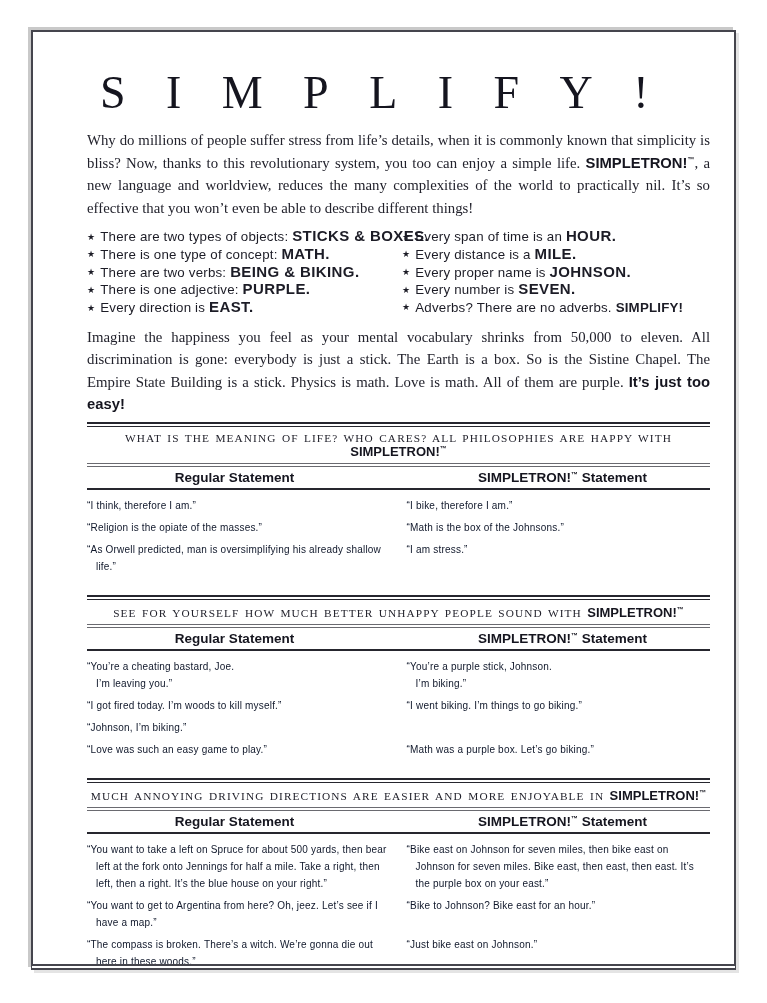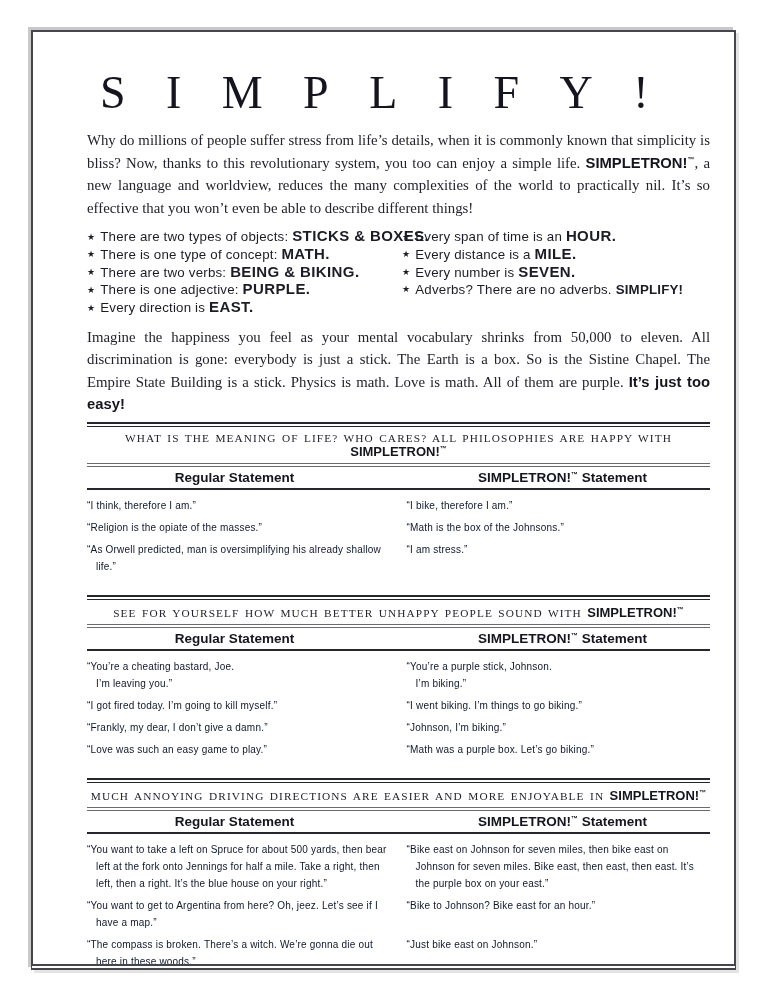--- a/index.html
+++ b/index.html
@@ -106,20 +106,21 @@
     <ul>
       <li><span class="star">★</span><span>There are two types of objects: </span><b class="kw">STICKS &amp; BOXES.</b></li>
       <li><span class="star">★</span><span>There is one type of concept: </span><b class="kw">MATH.</b></li>
       <li><span class="star">★</span><span>There are two verbs: </span><b class="kw">BEING &amp; BIKING.</b></li>
       <li><span class="star">★</span><span>There is one adjective: </span><b class="kw">PURPLE.</b></li>
       <li><span class="star">★</span><span>Every direction is </span><b class="kw">EAST.</b></li>
     </ul>
     <ul>
       <li><span class="star">★</span><span>Every span of time is an </span><b class="kw">HOUR.</b></li>
       <li><span class="star">★</span><span>Every distance is a </span><b class="kw">MILE.</b></li>
+      <li><span class="star">★</span><span>Every proper name is </span><b class="kw">JOHNSON.</b></li>
       <li><span class="star">★</span><span>Every number is </span><b class="kw">SEVEN.</b></li>
       <li><span class="star">★</span><span>Adverbs? There are no adverbs. </span><b class="kw kw-large">SIMPLIFY!</b></li>
     </ul>
   </div>
 
   <p class="serif-par pitch"><span>Imagine the happiness you feel as your mental vocabulary shrinks from 50,000 to eleven. All discrimination is gone: everybody is just a stick. The Earth is a box. So is the Sistine Chapel. The Empire State Building is a stick. Physics is math. Love is math. All of them are purple. </span><b class="bold-sans">It’s just too easy!</b></p>
 
   <div class="section">
     <div class="rule-heavy"></div>
     <div class="sec-title"><span>WHAT IS THE MEANING OF LIFE? WHO CARES? ALL PHILOSOPHIES ARE HAPPY WITH </span><b class="brand"><span>SIMPLETRON!</span><sup>™</sup></b></div>
@@ -155,25 +156,24 @@
     </div>
     <div class="rule-solid"></div>
     <div class="rows">
       <div class="trow">
         <div class="cell">“You’re a cheating bastard, Joe.
 I’m leaving you.”</div>
         <div class="cell">“You’re a purple stick, Johnson.
 I’m biking.”</div>
       </div>
       <div class="trow">
-        <div class="cell">“I got fired today. I’m going to kill myself.”</div>
+        <div class="cell">“I got fired today. I’m woods to kill myself.”</div>
         <div class="cell">“I went biking. I’m things to go biking.”</div>
       </div>
       <div class="trow">
-        <div class="cell">“Frankly, my dear, I don’t give a damn.”</div>
         <div class="cell">“Johnson, I’m biking.”</div>
       </div>
       <div class="trow">
         <div class="cell">“Love was such an easy game to play.”</div>
         <div class="cell">“Math was a purple box. Let’s go biking.”</div>
       </div>
     </div>
   </div>
 
   <div class="section">

